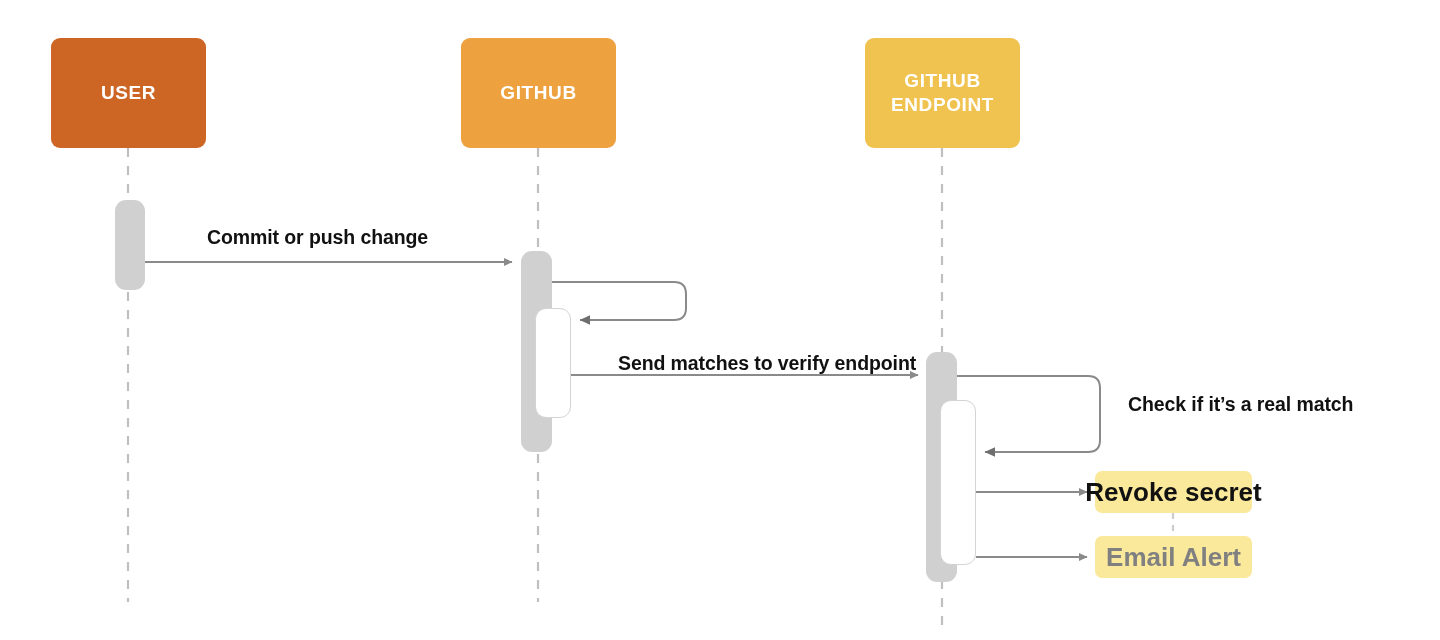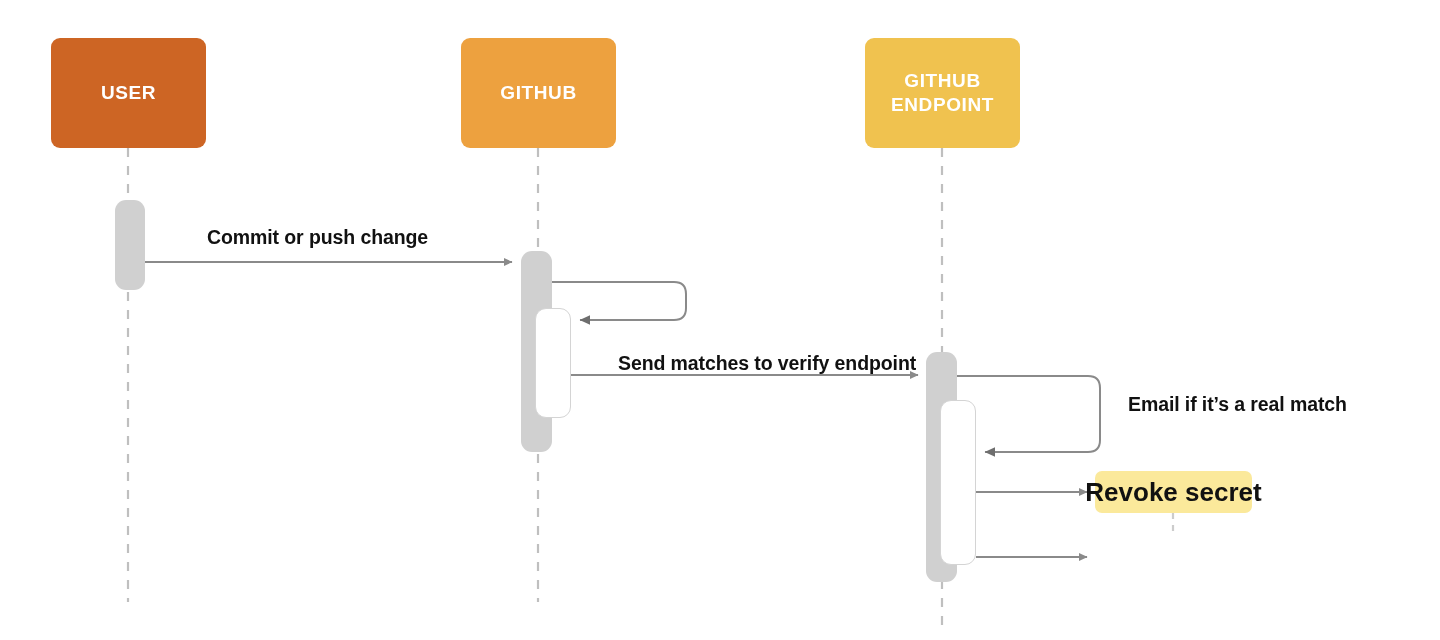--- a/index.html
+++ b/index.html
@@ -151,20 +151,23 @@
   <div class="participant" style="left:865px; top:38px; width:155px; height:110px; background:#f0c24f; flex-direction:column;">
     <span>GITHUB</span>
     <span>ENDPOINT</span>
   </div>
 
   <div class="msg-label" style="left:207px; top:226px;">Commit or push change</div>
 
 
   <div class="msg-label" style="left:577px; top:352px;margin-left:41px;">Send matches to verify endpoint</div>
 
-  <div class="msg-label" style="left:1128px; top:393px;">Email if it’s a real match</div>
+  <div class="msg-label" style="left:1128px; top:393px;">Check if it’s a real match</div>
 
   <div class="note-box" style="left:1095px; top:471px; width:157px; height:42px; color:#111111;">
     <span>Revoke secret</span>
   </div>
 
+  <div class="note-box" style="left:1095px; top:536px; width:157px; height:42px; color:#808080;">
+    <span>Email Alert</span>
+  </div>
 
 </div>
 
 </body></html>

